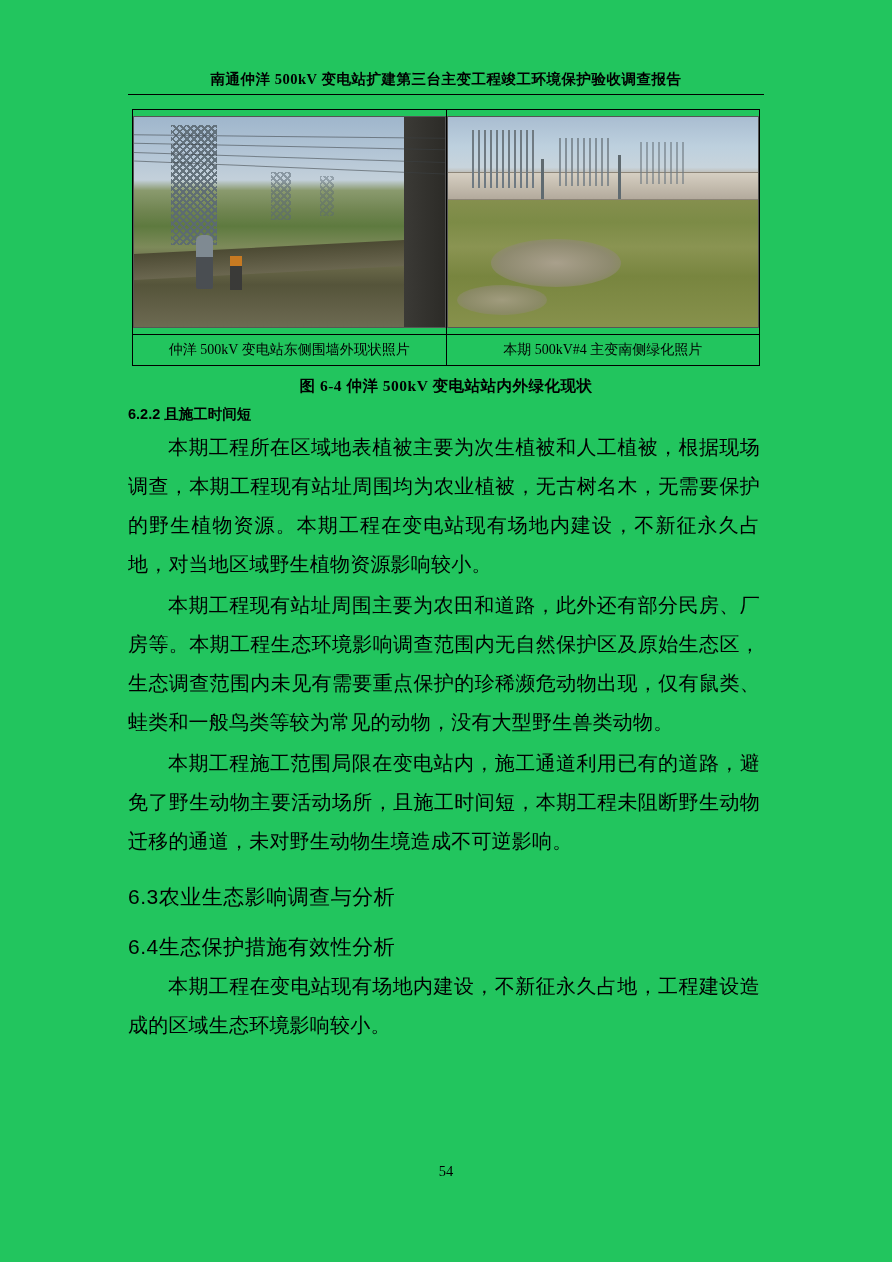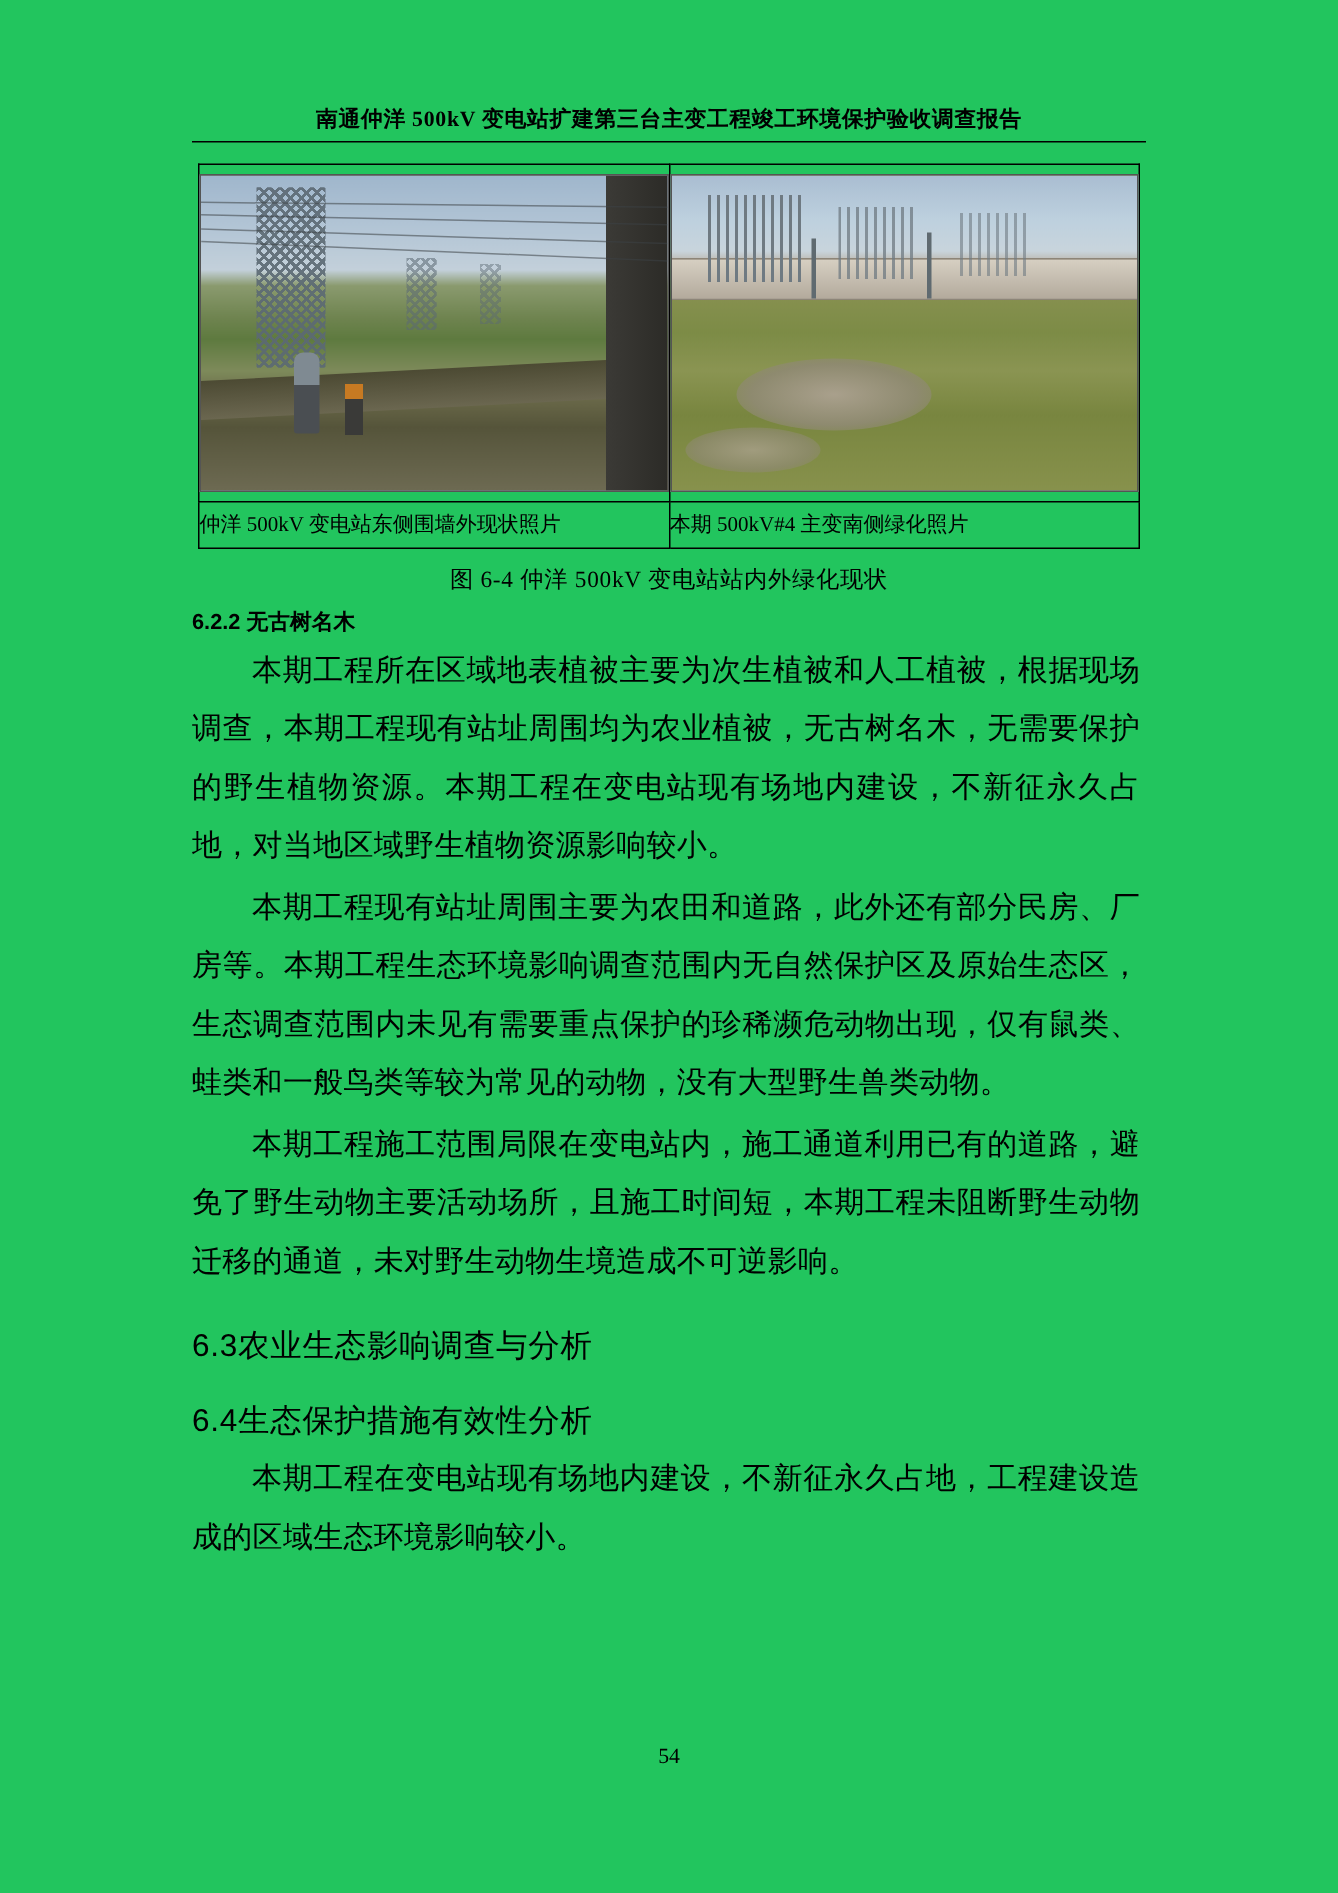--- a/index.html
+++ b/index.html
@@ -50,20 +50,21 @@
   .fig-table td {
     border: 1.2px solid #000;
     padding: 0;
     vertical-align: middle;
   }
   .photo-cell {
     height: 224px;
     padding: 6px 8px;
   }
   .caption-cell {
+    text-align: center;
     font-size: 14px;
     height: 30px;
     padding: 3px 0;
   }
 
   
   .photo {
     width: 100%;
     height: 212px;
     position: relative;
@@ -144,21 +145,21 @@
     border-radius: 50%;
   }
   .r-post {
     position: absolute;
     width: 3px;
     background: #5f6a70;
   }
 
   .fig-title {
     text-align: center;
-    font-weight: normal;
+    font-weight: bold;
     font-size: 15.5px;
     margin: 10px 0 8px 0;
     letter-spacing: 0.5px;
   }
 
   h4.sub {
     font-size: 14.5px;
     font-weight: bold;
     margin: 8px 0 4px 0;
     font-family: "Liberation Sans", sans-serif;
@@ -228,21 +229,21 @@
       </tr>
       <tr>
         <td class="caption-cell">仲洋 500kV 变电站东侧围墙外现状照片</td>
         <td class="caption-cell">本期 500kV#4 主变南侧绿化照片</td>
       </tr>
     </tbody>
       </table>
 
     <div class="fig-title">图 6-4  仲洋 500kV 变电站站内外绿化现状</div>
 
-    <h4 class="sub">6.2.2 无古树名木</h4>
+    <h4 class="sub">6.2.2 且施工时间短</h4>
     <p class="para">本期工程所在区域地表植被主要为次生植被和人工植被，根据现场调查，本期工程现有站址周围均为农业植被，无古树名木，无需要保护的野生植物资源。本期工程在变电站现有场地内建设，不新征永久占地，对当地区域野生植物资源影响较小。</p>
 
     <p class="para">本期工程现有站址周围主要为农田和道路，此外还有部分民房、厂房等。本期工程生态环境影响调查范围内无自然保护区及原始生态区，生态调查范围内未见有需要重点保护的珍稀濒危动物出现，仅有鼠类、蛙类和一般鸟类等较为常见的动物，没有大型野生兽类动物。</p>
     <p class="para">本期工程施工范围局限在变电站内，施工通道利用已有的道路，避免了野生动物主要活动场所，且施工时间短，本期工程未阻断野生动物迁移的通道，未对野生动物生境造成不可逆影响。</p>
 
     <h2 class="sec">6.3农业生态影响调查与分析</h2>
 
     <h2 class="sec">6.4生态保护措施有效性分析</h2>
     <p class="para">本期工程在变电站现有场地内建设，不新征永久占地，工程建设造成的区域生态环境影响较小。</p>
 

